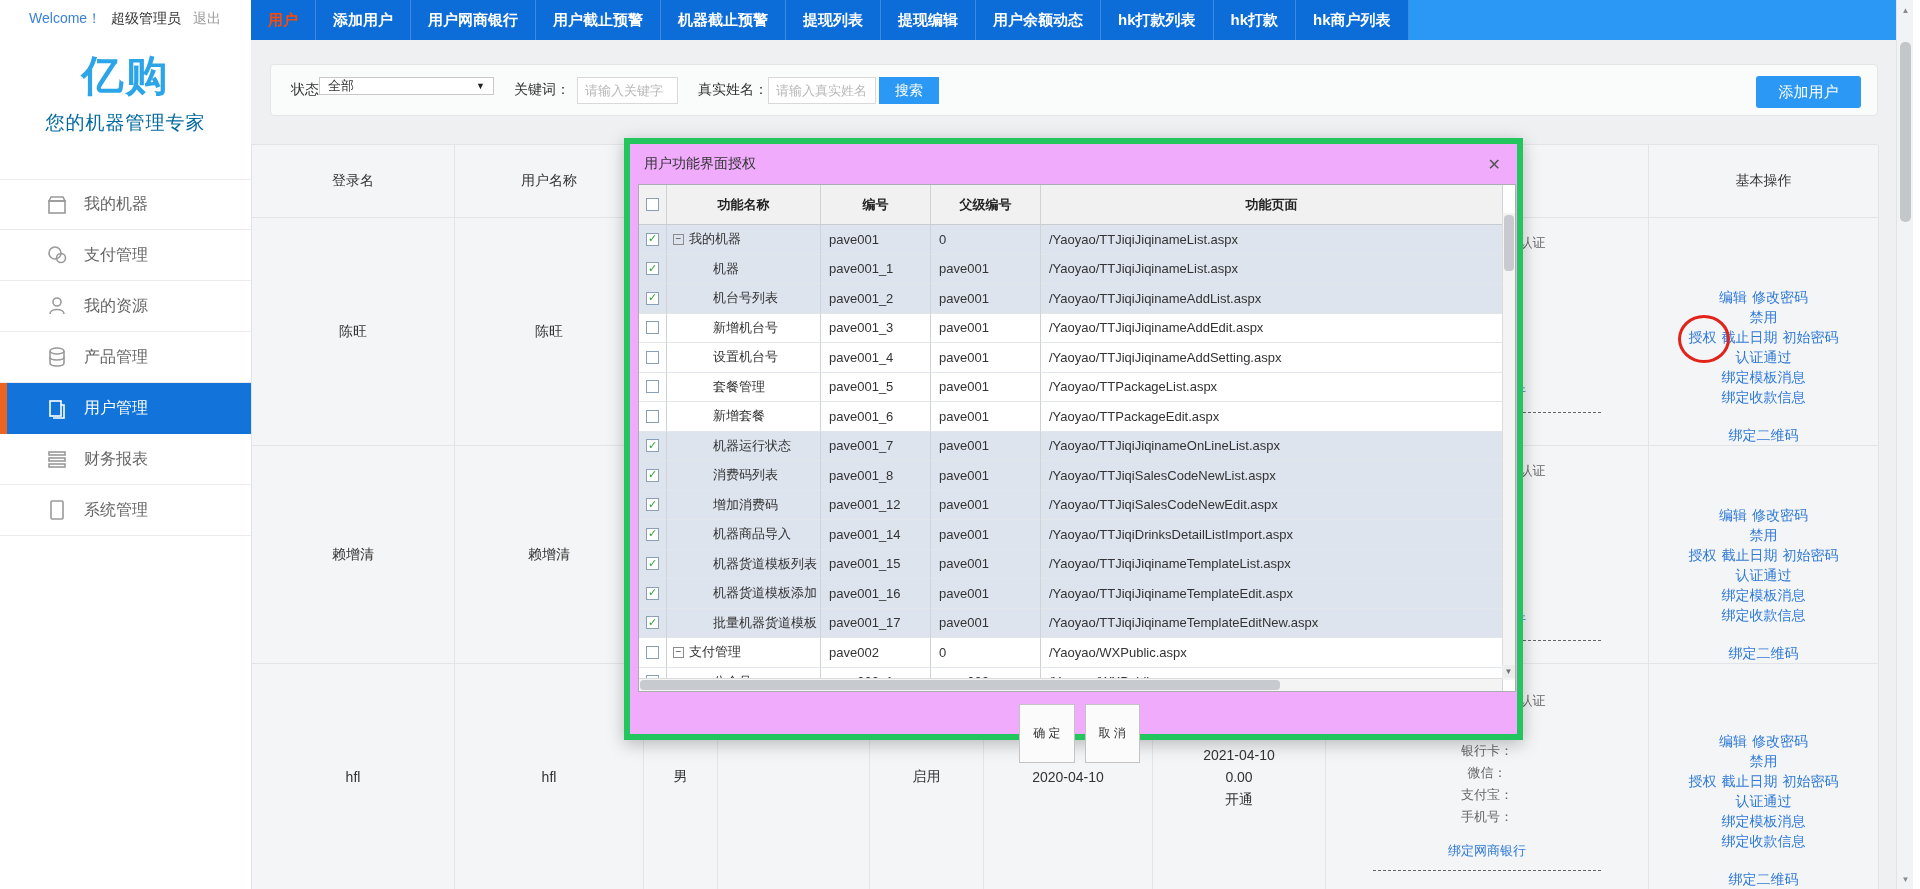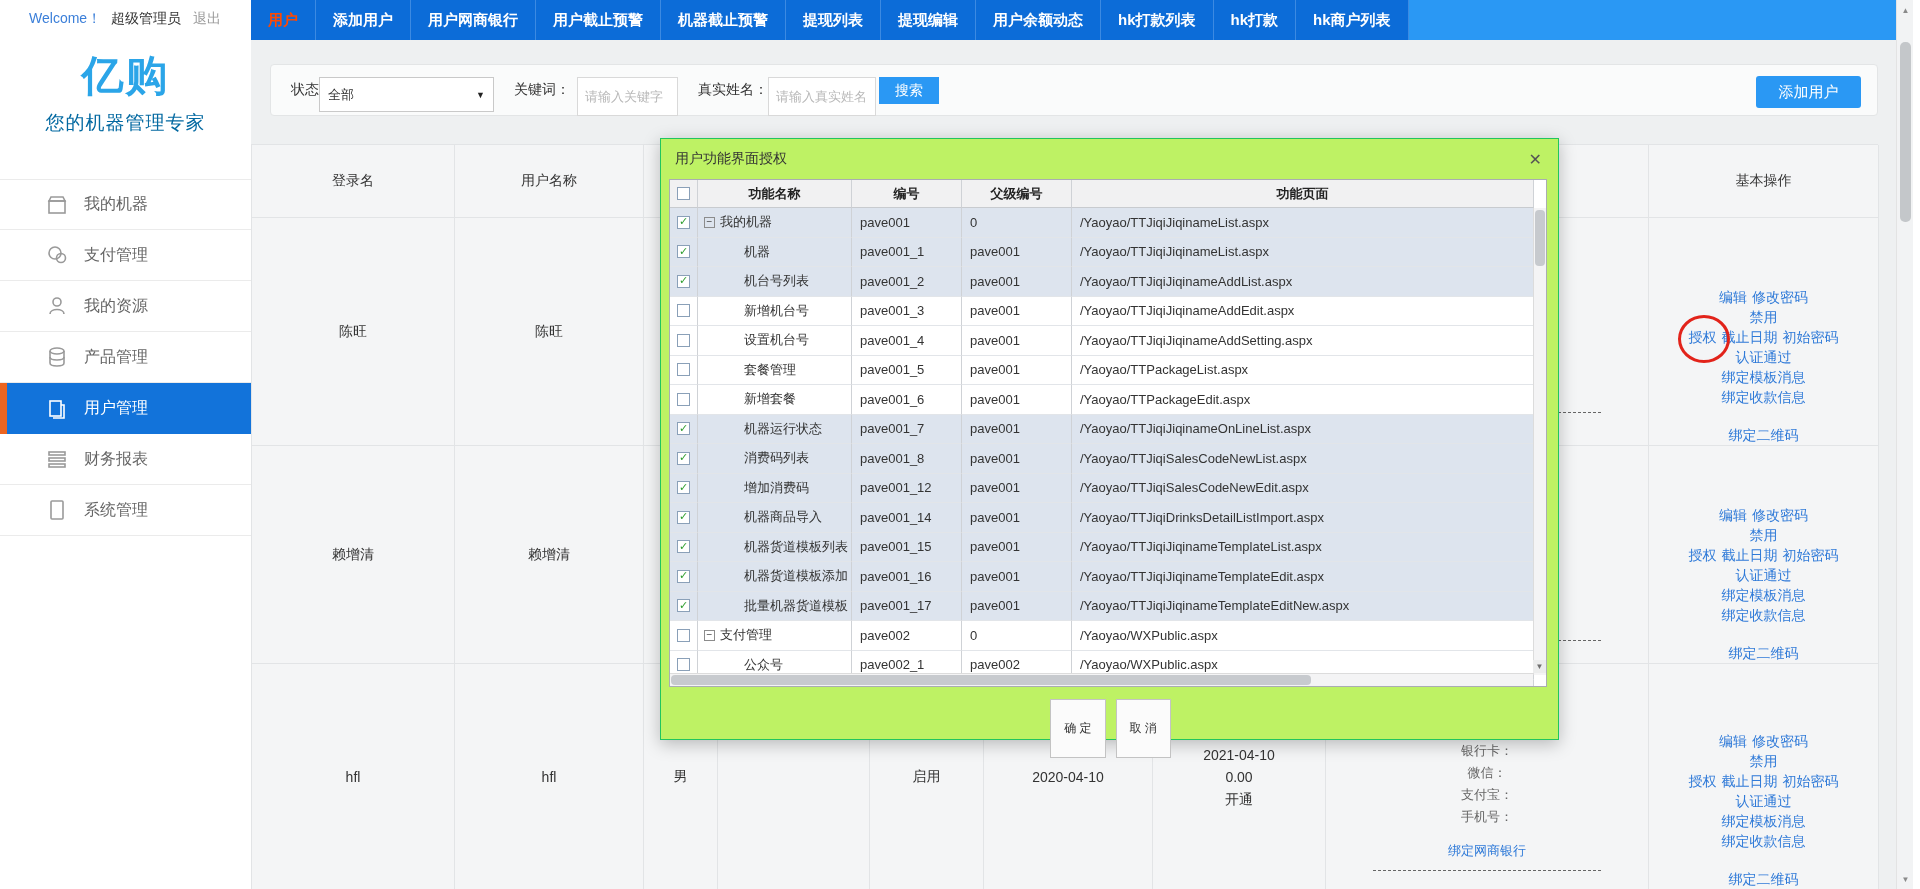--- a/index.html
+++ b/index.html
@@ -28,23 +28,23 @@
   
   .nav { position:absolute; left:251px; top:0; width:1645px; height:40px; background:#2a98f4; display:flex; z-index:2; }
   .tab { height:40px; display:flex; align-items:center; padding:0 17px; background:#0c6cd8; border-right:1px solid #3c8ae2; color:#fff; font-size:15px; font-weight:bold; cursor:pointer; }
   .tab.active { color:#ff4800; }
 
   
   .content { position:absolute; left:251px; top:40px; width:1645px; height:849px; background:#eef0f1; }
 
   .fcard { position:absolute; left:19px; top:24px; width:1608px; height:52px; background:#fafbfb; border:1px solid #e3e5e6; border-radius:4px; }
   .fcard .lbl { position:absolute; top:16px; font-size:14px; color:#333; }
-  .sel-box { position:absolute; left:48px; top:12px; width:175px; height:35px; background:#fff; border:1px solid #c9c9c9; font-size:13px; color:#333; display:flex; align-items:center; padding:0 8px; cursor:pointer; }
+  .sel-box { position:absolute; left:48px; top:12px; width:175px; height:18px; background:#fff; border:1px solid #c9c9c9; font-size:13px; color:#333; display:flex; align-items:center; padding:0 8px; cursor:pointer; }
   .sel-box .caret { position:absolute; right:8px; font-size:9px; color:#222; }
-  .tin { position:absolute; top:12px; height:39px; background:#fff; border:1px solid #d9d9d9; font-size:13px; color:#333; padding:0 7px; }
+  .tin { position:absolute; top:12px; height:27px; background:#fff; border:1px solid #d9d9d9; font-size:13px; color:#333; padding:0 7px; }
   .tin::placeholder { color:#b8b8b8; }
   .btn-search { position:absolute; left:608px; top:12px; width:60px; height:27px; background:#2a98f4; color:#fff; border:none; font-size:14px; cursor:pointer; }
   .btn-add { position:absolute; right:16px; top:11px; width:105px; height:32px; background:#2a98f4; color:#fff; border:none; font-size:15px; border-radius:3px; cursor:pointer; }
 
   
   .gtable { position:absolute; left:0; top:104px; width:1627px; display:grid;
     grid-template-columns:203px 189px 74px 152px 114px 169px 173px 323px 230px;
     grid-template-rows:73px 228px 218px 226px; border-left:1px solid #e2e4e6; border-top:1px solid #e2e4e6; }
   .cell { background:#f4f5f6; border-right:1px solid #e2e4e6; border-bottom:1px solid #e2e4e6; display:flex; flex-direction:column; align-items:center; justify-content:center; font-size:14px; color:#333; overflow:hidden; }
   .cell.th { font-size:14px; color:#333; }
@@ -58,27 +58,27 @@
   .bind .bl { line-height:22px; }
   .bind .blink { color:#2f7ad8; line-height:22px; margin-top:12px; cursor:pointer; }
   .bind .dash { width:228px; border-top:1px dashed #666; margin:8px 0; }
   .bind.pt16 { padding-top:16px; } .bind.pt28 { padding-top:28px; }
   .stack div { line-height:22px; }
 
   .annot { position:relative; }
   .annot::after { content:""; position:absolute; left:-11px; top:-12px; width:46px; height:42px; border:3.5px solid #e2231a; border-radius:50%; pointer-events:none; }
 
   
-  .modal { position:absolute; left:624px; top:138px; width:899px; height:602px; background:#bef264; border:1px solid #22c55e; box-shadow:0 4px 16px rgba(0,0,0,.25); z-index:10;margin-left:36px; }
+  .modal { position:absolute; left:624px; top:138px; width:899px; height:602px; background:#f0abfc; border:6px solid #22c55e; box-shadow:0 4px 16px rgba(0,0,0,.25); z-index:10; }
   .mhead { height:40px; display:flex; align-items:center; padding-left:14px; font-size:14px; color:#333; }
   .mclose { position:absolute; right:16px; top:11px; font-size:16px; color:#555; cursor:pointer; }
   .mtable { position:absolute; left:8px; top:40px; width:878px; height:508px; border:1px solid #aaadb2; background:#fff; overflow:hidden; }
   .mgrid { position:absolute; left:0; top:0; width:864px; }
   .mrow { display:flex; height:29.5px; background:#fff; }
-  .mrow.hd { height:28px; background:#f1f1f2; font-weight:bold; }
+  .mrow.hd { height:40px; background:#f1f1f2; font-weight:bold; }
   .mrow.sel { background:#dde4ee; }
   .mc { border-right:1px solid #cfd2d6; border-bottom:1px solid #e2e5e9; display:flex; align-items:center; font-size:13px; color:#333; overflow:hidden; white-space:nowrap; }
   .hd .mc { border-bottom:1px solid #c8cbcf; justify-content:center; color:#222; }
   .c0 { width:28px; justify-content:center; }
   .c1 { width:154px; padding-left:6px; }
   .c2 { width:110px; padding-left:8px; }
   .c3 { width:110px; padding-left:8px; }
   .c4 { width:462px; padding-left:8px; }
   .hd .c1,.hd .c2,.hd .c3,.hd .c4 { padding-left:0; }
   .ind .c1 { padding-left:46px; }

